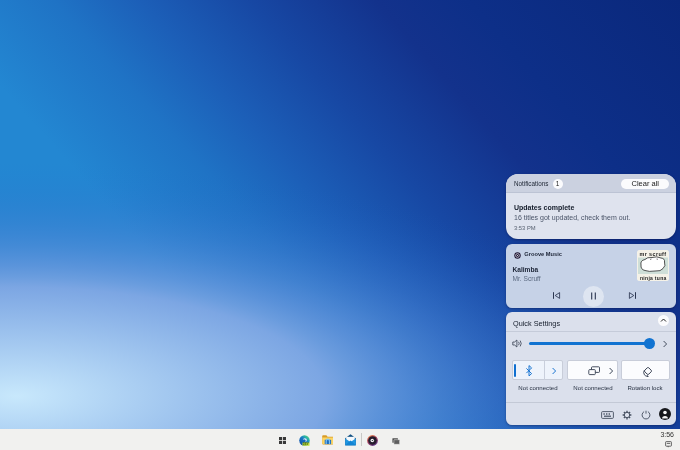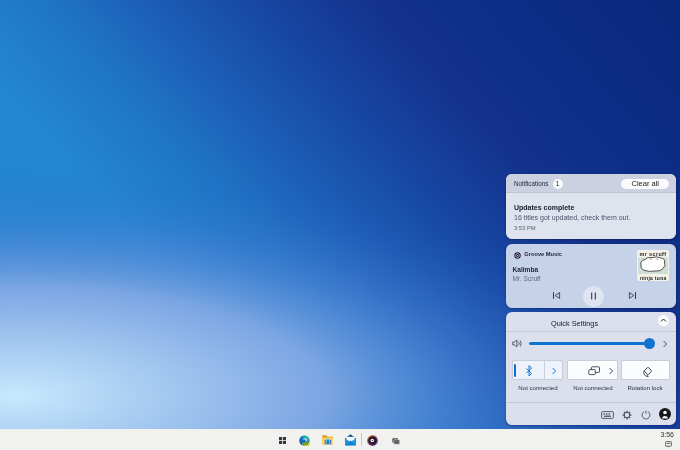--- a/index.html
+++ b/index.html
@@ -11,21 +11,21 @@
   radial-gradient(771px 272px at 17px 396px, rgba(200,232,252,1.000) 0.0%, rgba(124,166,227,1.000) 40.0%, rgba(116,160,224,0.878) 43.8%, rgba(109,153,222,0.761) 47.7%, rgba(102,147,220,0.650) 51.5%, rgba(94,141,217,0.544) 55.3%, rgba(87,134,215,0.446) 59.2%, rgba(80,128,212,0.354) 63.0%, rgba(73,122,210,0.269) 66.8%, rgba(65,115,208,0.192) 70.7%, rgba(58,109,205,0.125) 74.5%, rgba(51,103,203,0.068) 78.3%, rgba(43,96,200,0.024) 82.2%, rgba(36,90,198,0.000) 86.0%),
   linear-gradient(48.3deg, rgb(35,135,210) 30.0%, rgb(31,115,197) 42.0%, rgb(28,95,184) 50.0%, rgb(23,72,164) 60.0%, rgb(19,50,140) 71.8%, rgb(13,47,136) 80.3%, rgb(10,40,124) 100.0%);
 }
 .panel { position:absolute; left:506px; top:174px; width:170px; }
 .card {
   position:absolute; left:0; width:170px;
   border-radius:6px;
   box-shadow:0 1px 2.5px rgba(0,0,40,0.35);
   overflow:hidden;
 }
-.card1 { top:0; height:65px; background:#dfe3ee; }
+.card1 { top:0; height:65px; background:#dfe3ee;border-radius:12px; }
 .nhead {
   position:absolute; left:0; top:0; width:170px; height:19px;
   background:#cbd1e0; border-bottom:1px solid #bcc3d4;
 }
 .nhead .t { position:absolute; left:8px; top:5.8px; font-size:6.3px; color:#1d2533; }
 .badge {
   position:absolute; left:46.5px; top:4.5px; width:10px; height:10px;
   background:#fbfbfd; border-radius:50%;
   font-size:6.5px; color:#222; text-align:center; line-height:10px;
 }
@@ -41,21 +41,21 @@
 .card2 { top:70px; height:64px; background:#c6d2e7; }
 .glogo { position:absolute; left:7.7px; top:7.7px; width:7px; height:7px; }
 .gname { position:absolute; left:18.3px; top:6.6px; font-size:5.7px; font-weight:600; color:#20283a; }
 .song  { position:absolute; left:6.5px; top:22.2px; font-size:6.6px; font-weight:bold; color:#1c2436; }
 .artist{ position:absolute; left:6.5px; top:30.6px; font-size:6.6px; color:#5c6a80; }
 .album { position:absolute; left:130.5px; top:5.5px; width:32px; height:31px; border-radius:2px; }
 .mctl  { position:absolute; top:41px; width:100%; height:20px; }
 .pausec{ position:absolute; left:76.5px; top:0.5px; width:21px; height:21px; border-radius:50%; background:#dee5f1; }
 
 .card3 { top:138px; height:113px; background:#dbe0ec; }
-.qst { position:absolute; left:7px; top:6.6px; font-size:7.3px; color:#141c2a;margin-left:38px; }
+.qst { position:absolute; left:7px; top:6.6px; font-size:7.3px; color:#141c2a; }
 .qchev {
   position:absolute; right:7px; top:3px; width:11px; height:11px;
   border-radius:50%; background:#fbfbfd;
 }
 .volrow { position:absolute; left:0; top:22px; width:170px; height:16px; }
 .track { position:absolute; left:23px; top:8.3px; width:121px; height:2.4px; background:#1173d1; border-radius:2px; }
 .thumb { position:absolute; left:138px; top:4px; width:11px; height:11px; border-radius:50%; background:#1173d1; }
 .qbtn {
   position:absolute; top:48px; height:19.5px; background:#fbfcfe;
   border:0.5px solid #c8cdd9; border-radius:2px;

